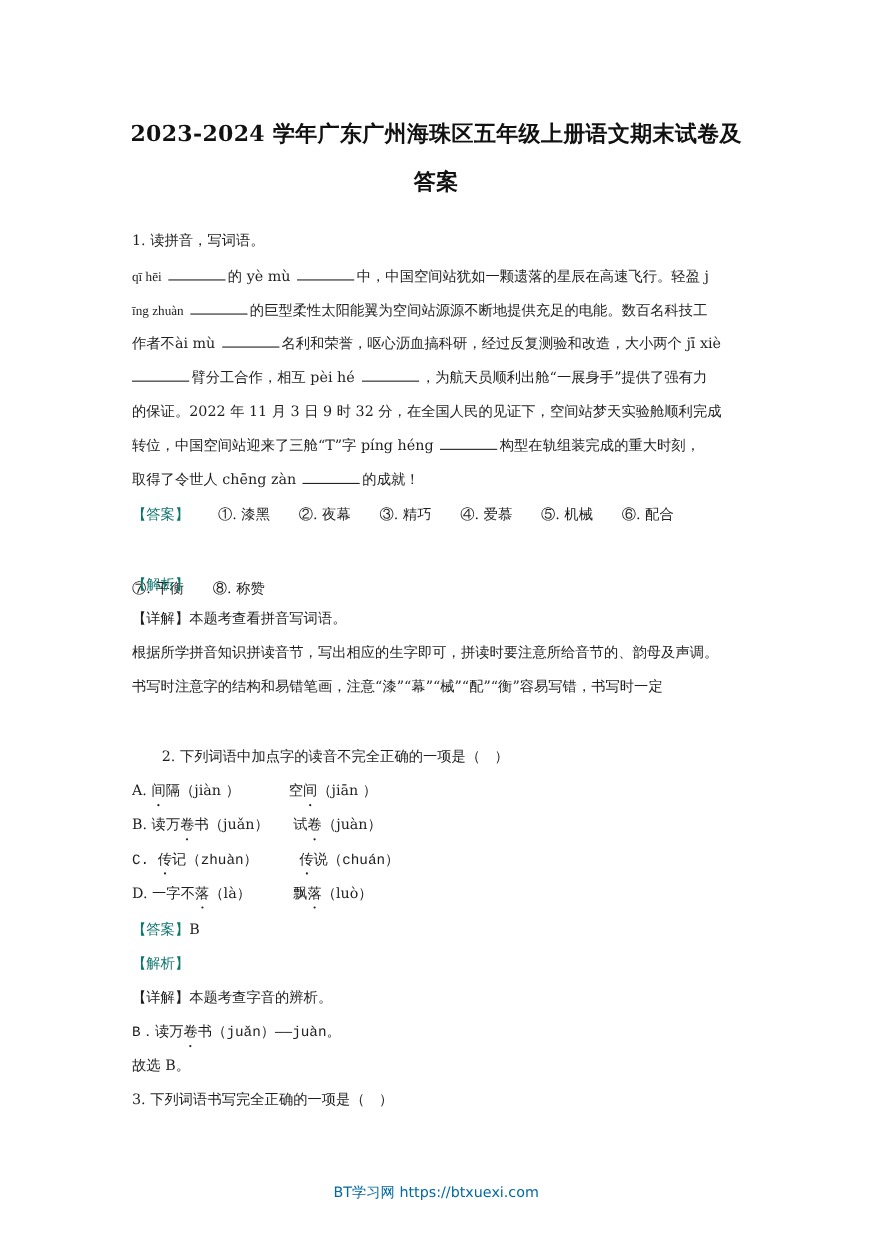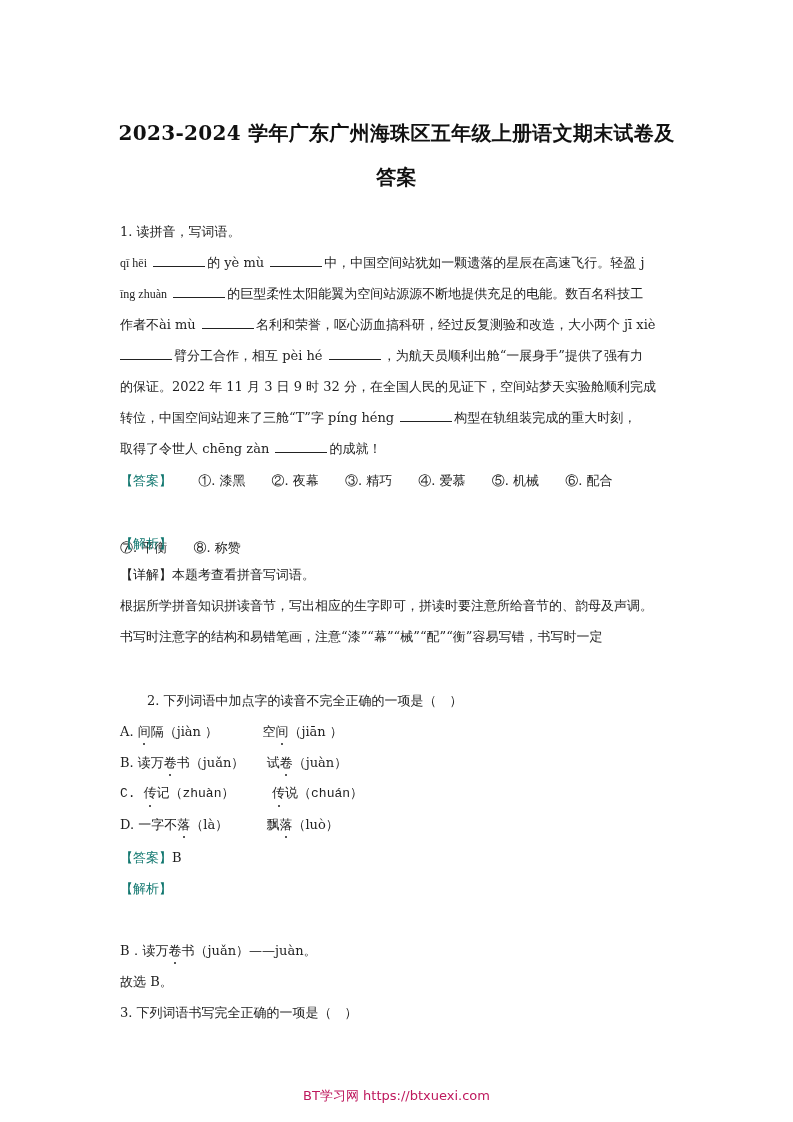--- a/index.html
+++ b/index.html
@@ -1,39 +1,39 @@
 <!DOCTYPE html>
 <html><head>
   <meta charset="utf-8">
   <style>
     * { margin: 0; padding: 0; box-sizing: border-box; }
     html, body { width: 793px; height: 1122px; background: #ffffff; overflow: hidden; }
     body { position: relative; font-family: "DejaVu Serif", "Liberation Serif", serif; color: #1a1a1a; }
-    .page { position: absolute; left: 0; top: 16px; width: 793px; height: 1071px; padding-left: 36px; }
+    .page { position: absolute; left: 0; top: 4px; width: 793px; height: 1071px; padding-left: 36px; }
     .title {
       position: absolute; left: 100px; width: 593px; text-align: center;
       font-family: "DejaVu Serif", "Liberation Serif", serif; font-weight: bold;
       font-size: 20px; color: #111; letter-spacing: 0.3px;
     }
     .title.l1 { top: 104px; }
     .title.l2 { top: 148px; }
     .line {
       position: absolute; left: 120px; width: 560px;
       font-size: 13px; line-height: 18px; white-space: nowrap; color: #1e1e1e;
     }
     .blank { display: inline-block; width: 52px; border-bottom: 1px solid #222; height: 12px; margin: 0 2px; vertical-align: baseline; }
     .blank.lead { margin-left: 0; }
     .py { font-family: Liberation Serif, serif; font-size: 12px; }
     .tag { color: #0f766e; }
     .ans-item { display: inline-block; margin-right: 22px; }
     .dot { position: relative; display: inline-block; }
     .dot::after { content: ""; position: absolute; left: 50%; bottom: -4px; width: 2px; height: 2px; margin-left: -1px; background: #222; border-radius: 50%; }
     .footer {
       position: absolute; top: 1071px; left: 0; width: 793px; text-align: center;
-      font-family: "DejaVu Sans", "Liberation Sans", sans-serif; font-size: 13px; color: #be185d;
+      font-family: "DejaVu Sans", "Liberation Sans", sans-serif; font-size: 13px; color: #0369a1;
     }
   </style>
 </head>
 <body>
 
 <div class="page">
 
   <div class="title l1">2023-2024 学年广东广州海珠区五年级上册语文期末试卷及</div>
   <div class="title l2">答案</div>
 
@@ -124,22 +124,25 @@
     <span style="display:inline-block;width:30px;"></span>
     <span>飘</span><span class="dot">落</span><span>（luò）</span>
   </div>
 
   <div class="line" style="top:833px;">
     <span class="tag">【答案】</span><span>B</span>
   </div>
 
   <div class="line tag" style="top:864px;">【解析】</div>
 
+  <div class="line" style="top:895px;">
+    <span>【详解】</span><span>本题考查字音的辨析。</span>
+  </div>
 
-  <div class="line" style="top:926px;">
+  <div class="line" style="top:926px;font-family:Liberation Mono, monospace;">
     <span>B．读万</span><span class="dot">卷</span><span>书（juǎn）——juàn。</span>
   </div>
 
   <div class="line" style="top:957px;">故选 B。</div>
 
   <div class="line" style="top:988px;">3. 下列词语书写完全正确的一项是（　）</div>
 
   <div class="footer">BT学习网 https://btxuexi.com</div>
 </div>
 

